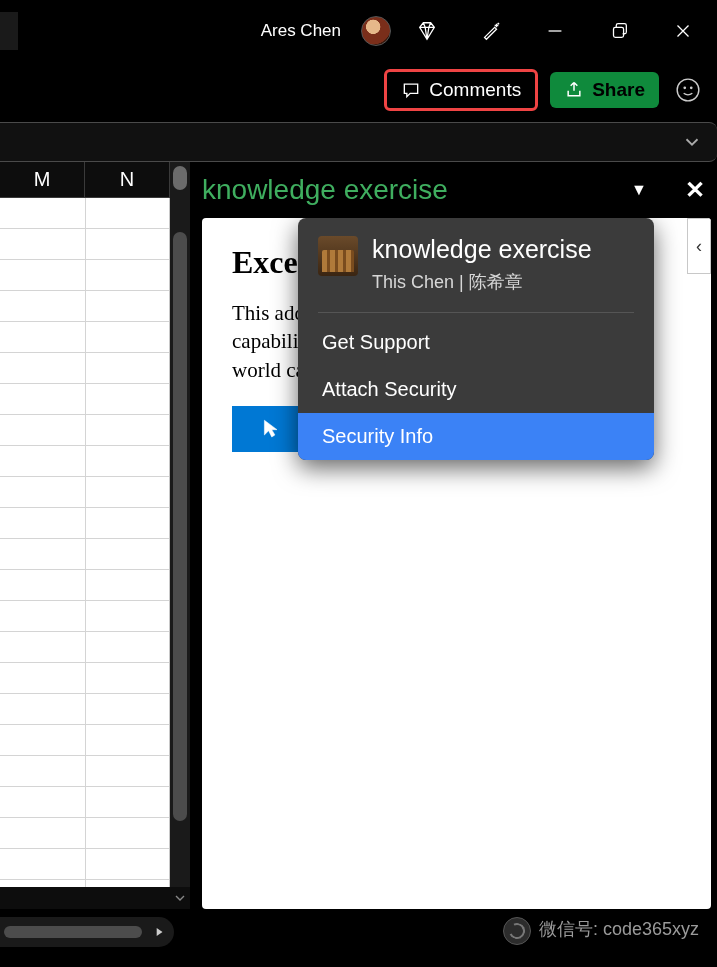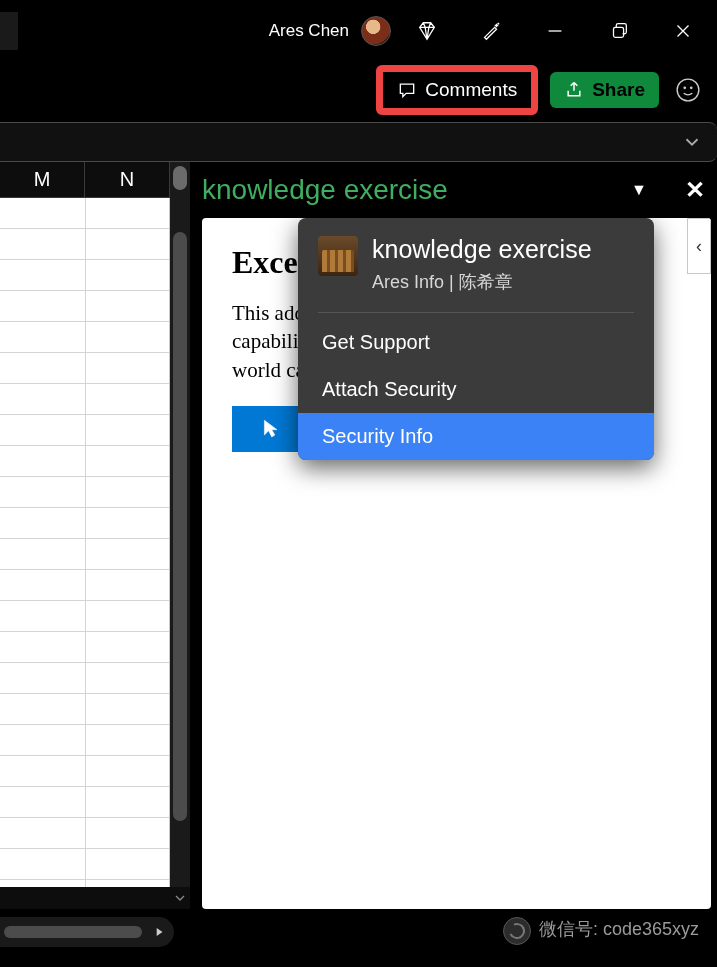--- a/index.html
+++ b/index.html
@@ -1,28 +1,28 @@
 <!DOCTYPE html>
 <html><head>
 <meta charset="utf-8">
 <style>
   * { box-sizing: border-box; margin: 0; padding: 0; }
   html, body { width: 717px; height: 967px; background: #000; font-family: "Segoe UI", Arial, sans-serif; overflow: hidden; }
 
   
   .titlebar { display: flex; align-items: center; justify-content: flex-end; height: 62px; padding: 0 6px 0 0; gap: 8px; }
   .leftstub { width: 18px; height: 38px; background: #1a1a1a; margin-right: auto; margin-left: 0; }
-  .username { color: #fff; font-size: 17px; margin-right: 4px; }
+  .username { color: #fff; font-size: 17px; margin-right: 12px; }
   .avatar { width: 30px; height: 30px; border-radius: 50%; background: radial-gradient(circle at 40% 35%, #e6b88a 0 28%, #7a2e1a 30% 70%, #3b1a0e 72% 100%); border: 1px solid #555; }
   .icon-btn { width: 56px; height: 46px; display: flex; align-items: center; justify-content: center; color: #fff; }
   .icon-btn svg { width: 22px; height: 22px; stroke: #fff; fill: none; stroke-width: 1.4; }
 
   
   .actionbar { display: flex; align-items: center; justify-content: flex-end; height: 56px; padding-right: 12px; gap: 12px; }
-  .btn-comments { display: flex; align-items: center; gap: 8px; border: 7px solid #ef4444; background: #000; color: #fff; border-radius: 6px; padding: 7px 14px; font-size: 19px; }
+  .btn-comments { display: flex; align-items: center; gap: 8px; border: 3px solid #ef4444; background: #000; color: #fff; border-radius: 6px; padding: 7px 14px; font-size: 19px; }
   .btn-share { display: flex; align-items: center; gap: 8px; background: #0f8a3c; color: #000000; border: none; border-radius: 6px; padding: 7px 14px; font-size: 19px; font-weight: 600; }
   .smile { width: 34px; height: 34px; display:flex;align-items:center;justify-content:center; color:#ccc; }
   .smile svg { width:26px;height:26px;stroke:#ccc;fill:none;stroke-width:1.3; }
 
   
   .fxrow { height: 40px; border-top: 1px solid #4a4a4a; border-bottom: 1px solid #4a4a4a; display:flex; align-items:center; justify-content:flex-end; padding-right:14px; margin-top:4px; background:#111; border-radius:0 8px 8px 0; margin-left:-4px; }
   .fxrow svg { width:22px;height:22px;stroke:#aaa;fill:none;stroke-width:2; }
 
   
   .main { display:flex; height: calc(100% - 62px - 56px - 44px - 58px); }
@@ -207,21 +207,21 @@
             <path d="M6 4 L6 18 L10 14 L13 20 L16 18 L13 13 L18 13 Z" fill="#fff" stroke="#fff" stroke-width="0.5" transform="scale(0.9) translate(2,1)"></path>
           </svg>
         </div>
       </div>
 
       <div class="popup">
         <div class="popup-head">
           <div class="popup-icon"></div>
           <div>
             <div class="popup-title">knowledge exercise</div>
-            <div class="popup-sub">Ares Info | 陈希章</div>
+            <div class="popup-sub">This Chen | 陈希章</div>
           </div>
         </div>
         <div class="popup-div"></div>
         <div id="popup-items">
             <div class="popup-item">Get Support</div>
             <div class="popup-item">Attach Security</div>
             <div class="popup-item hover">Security Info</div>
           </div>
       </div>
 

